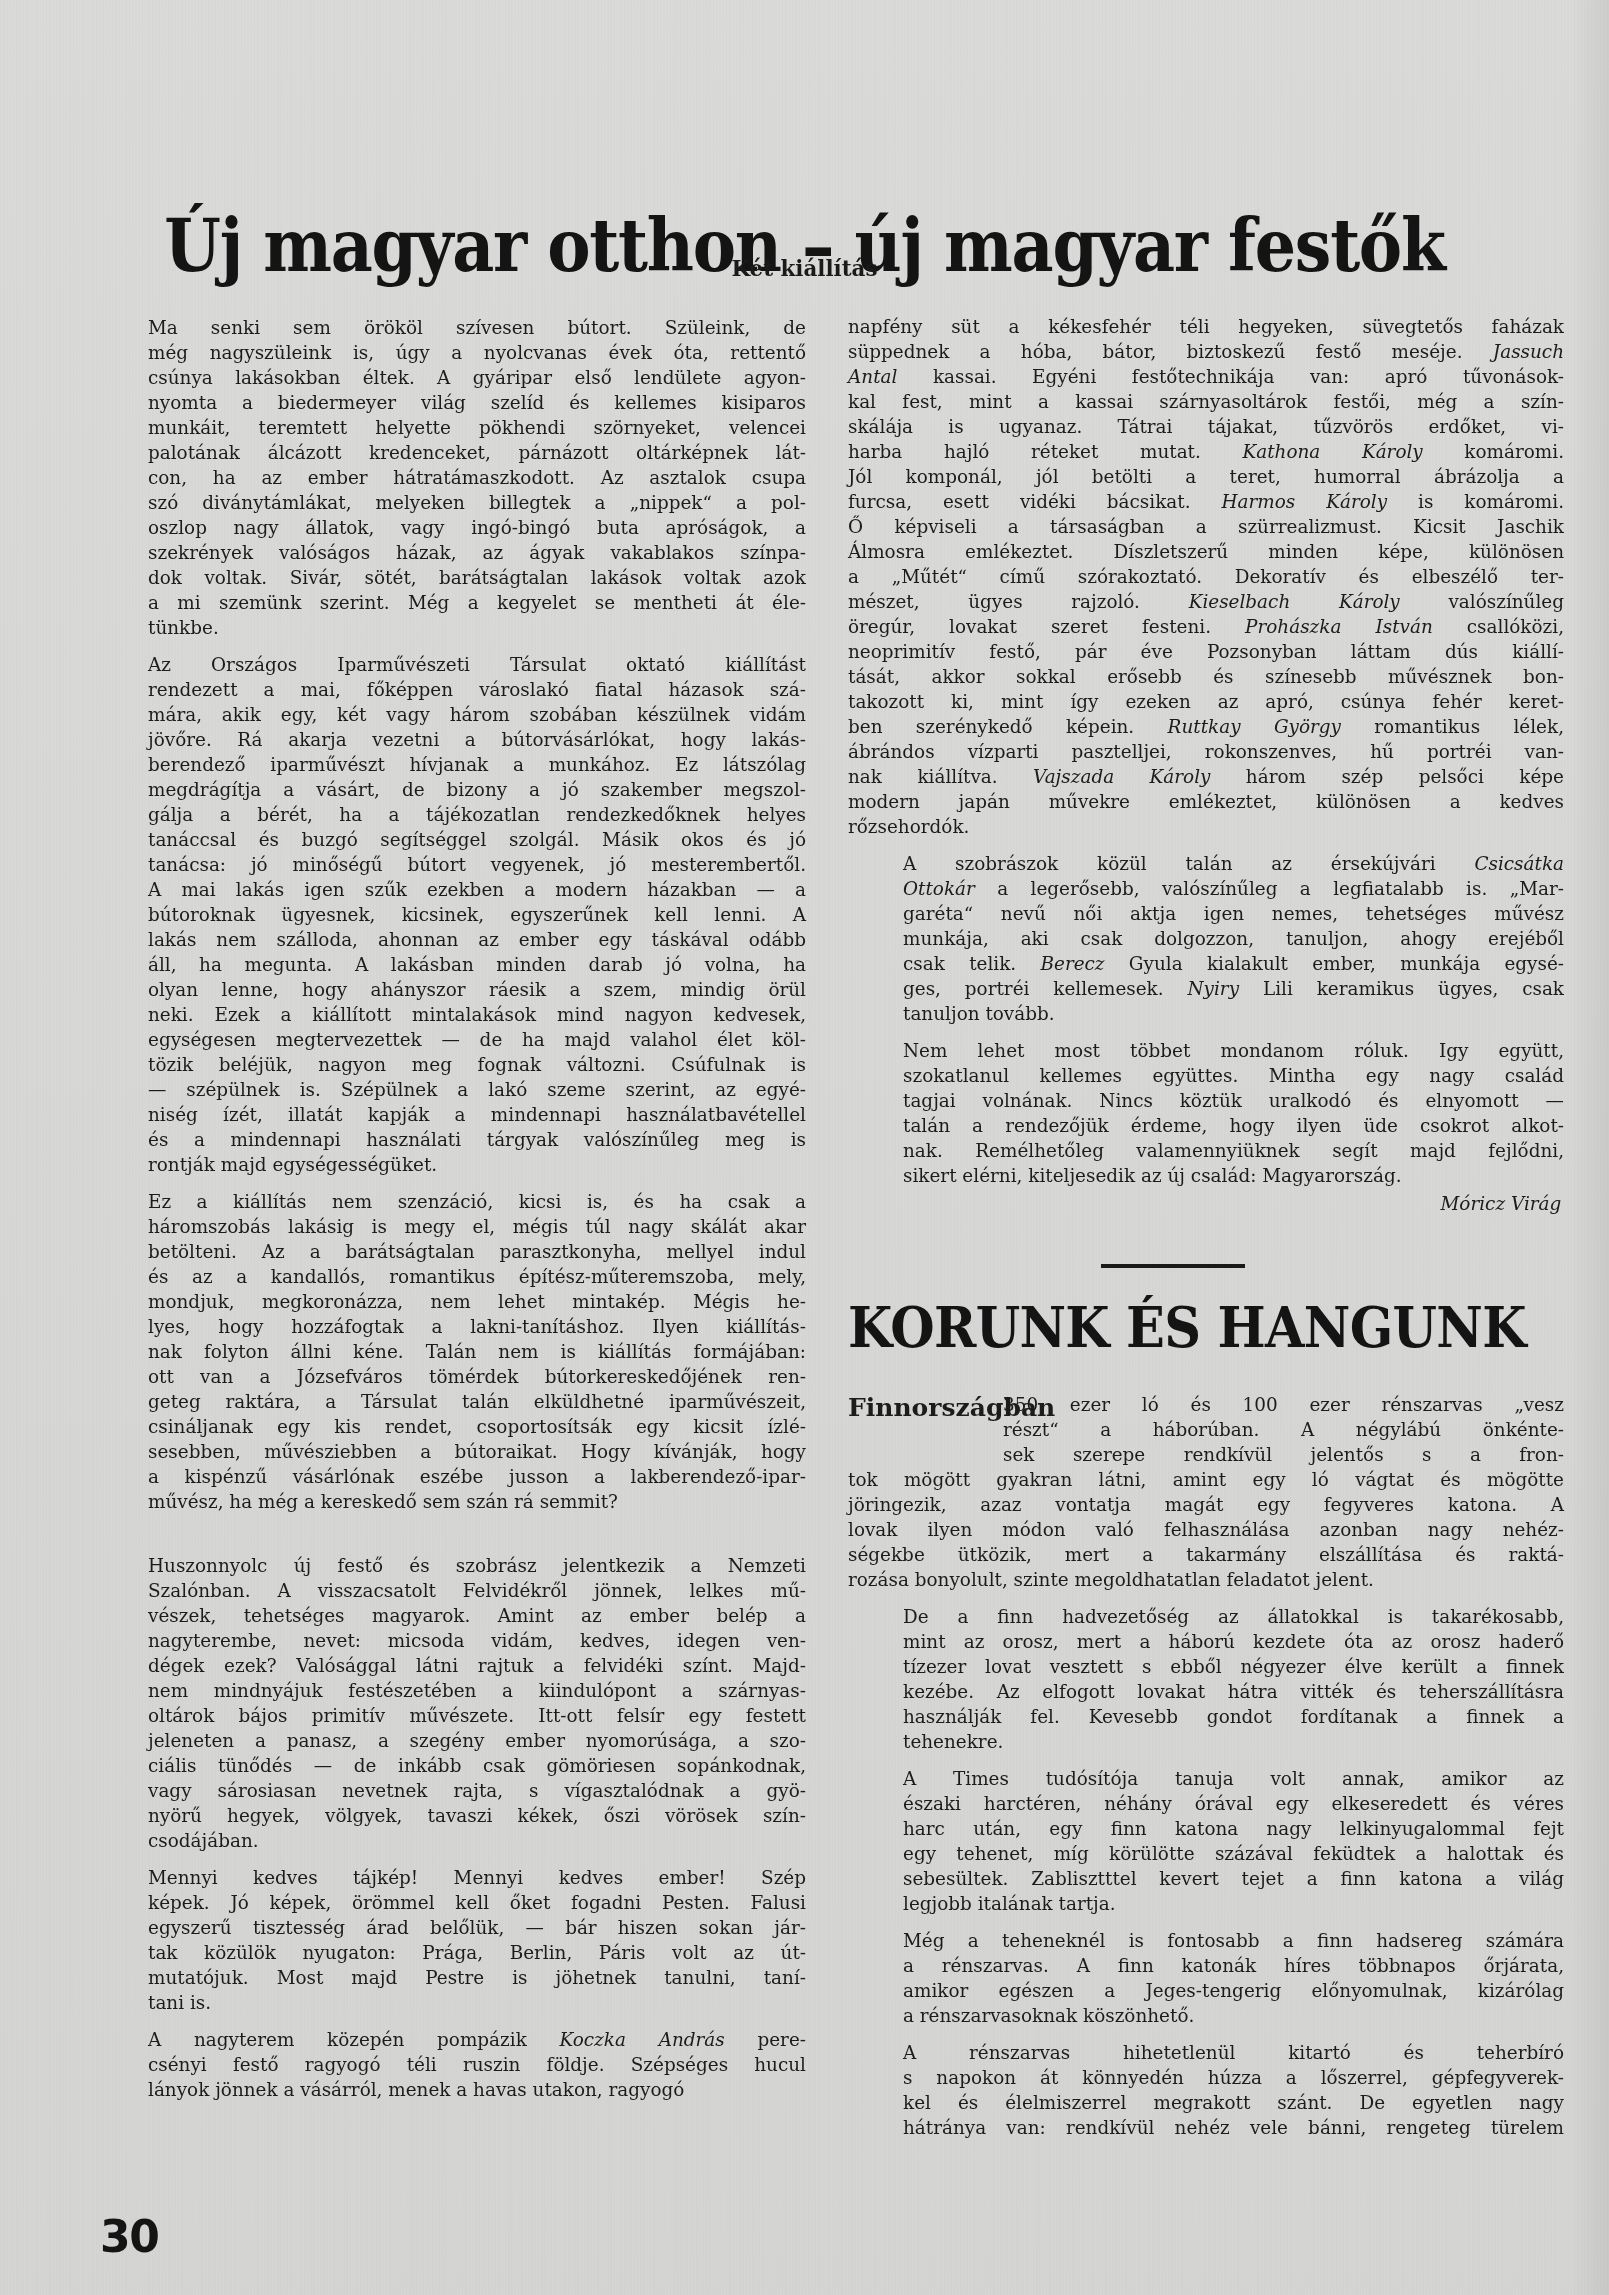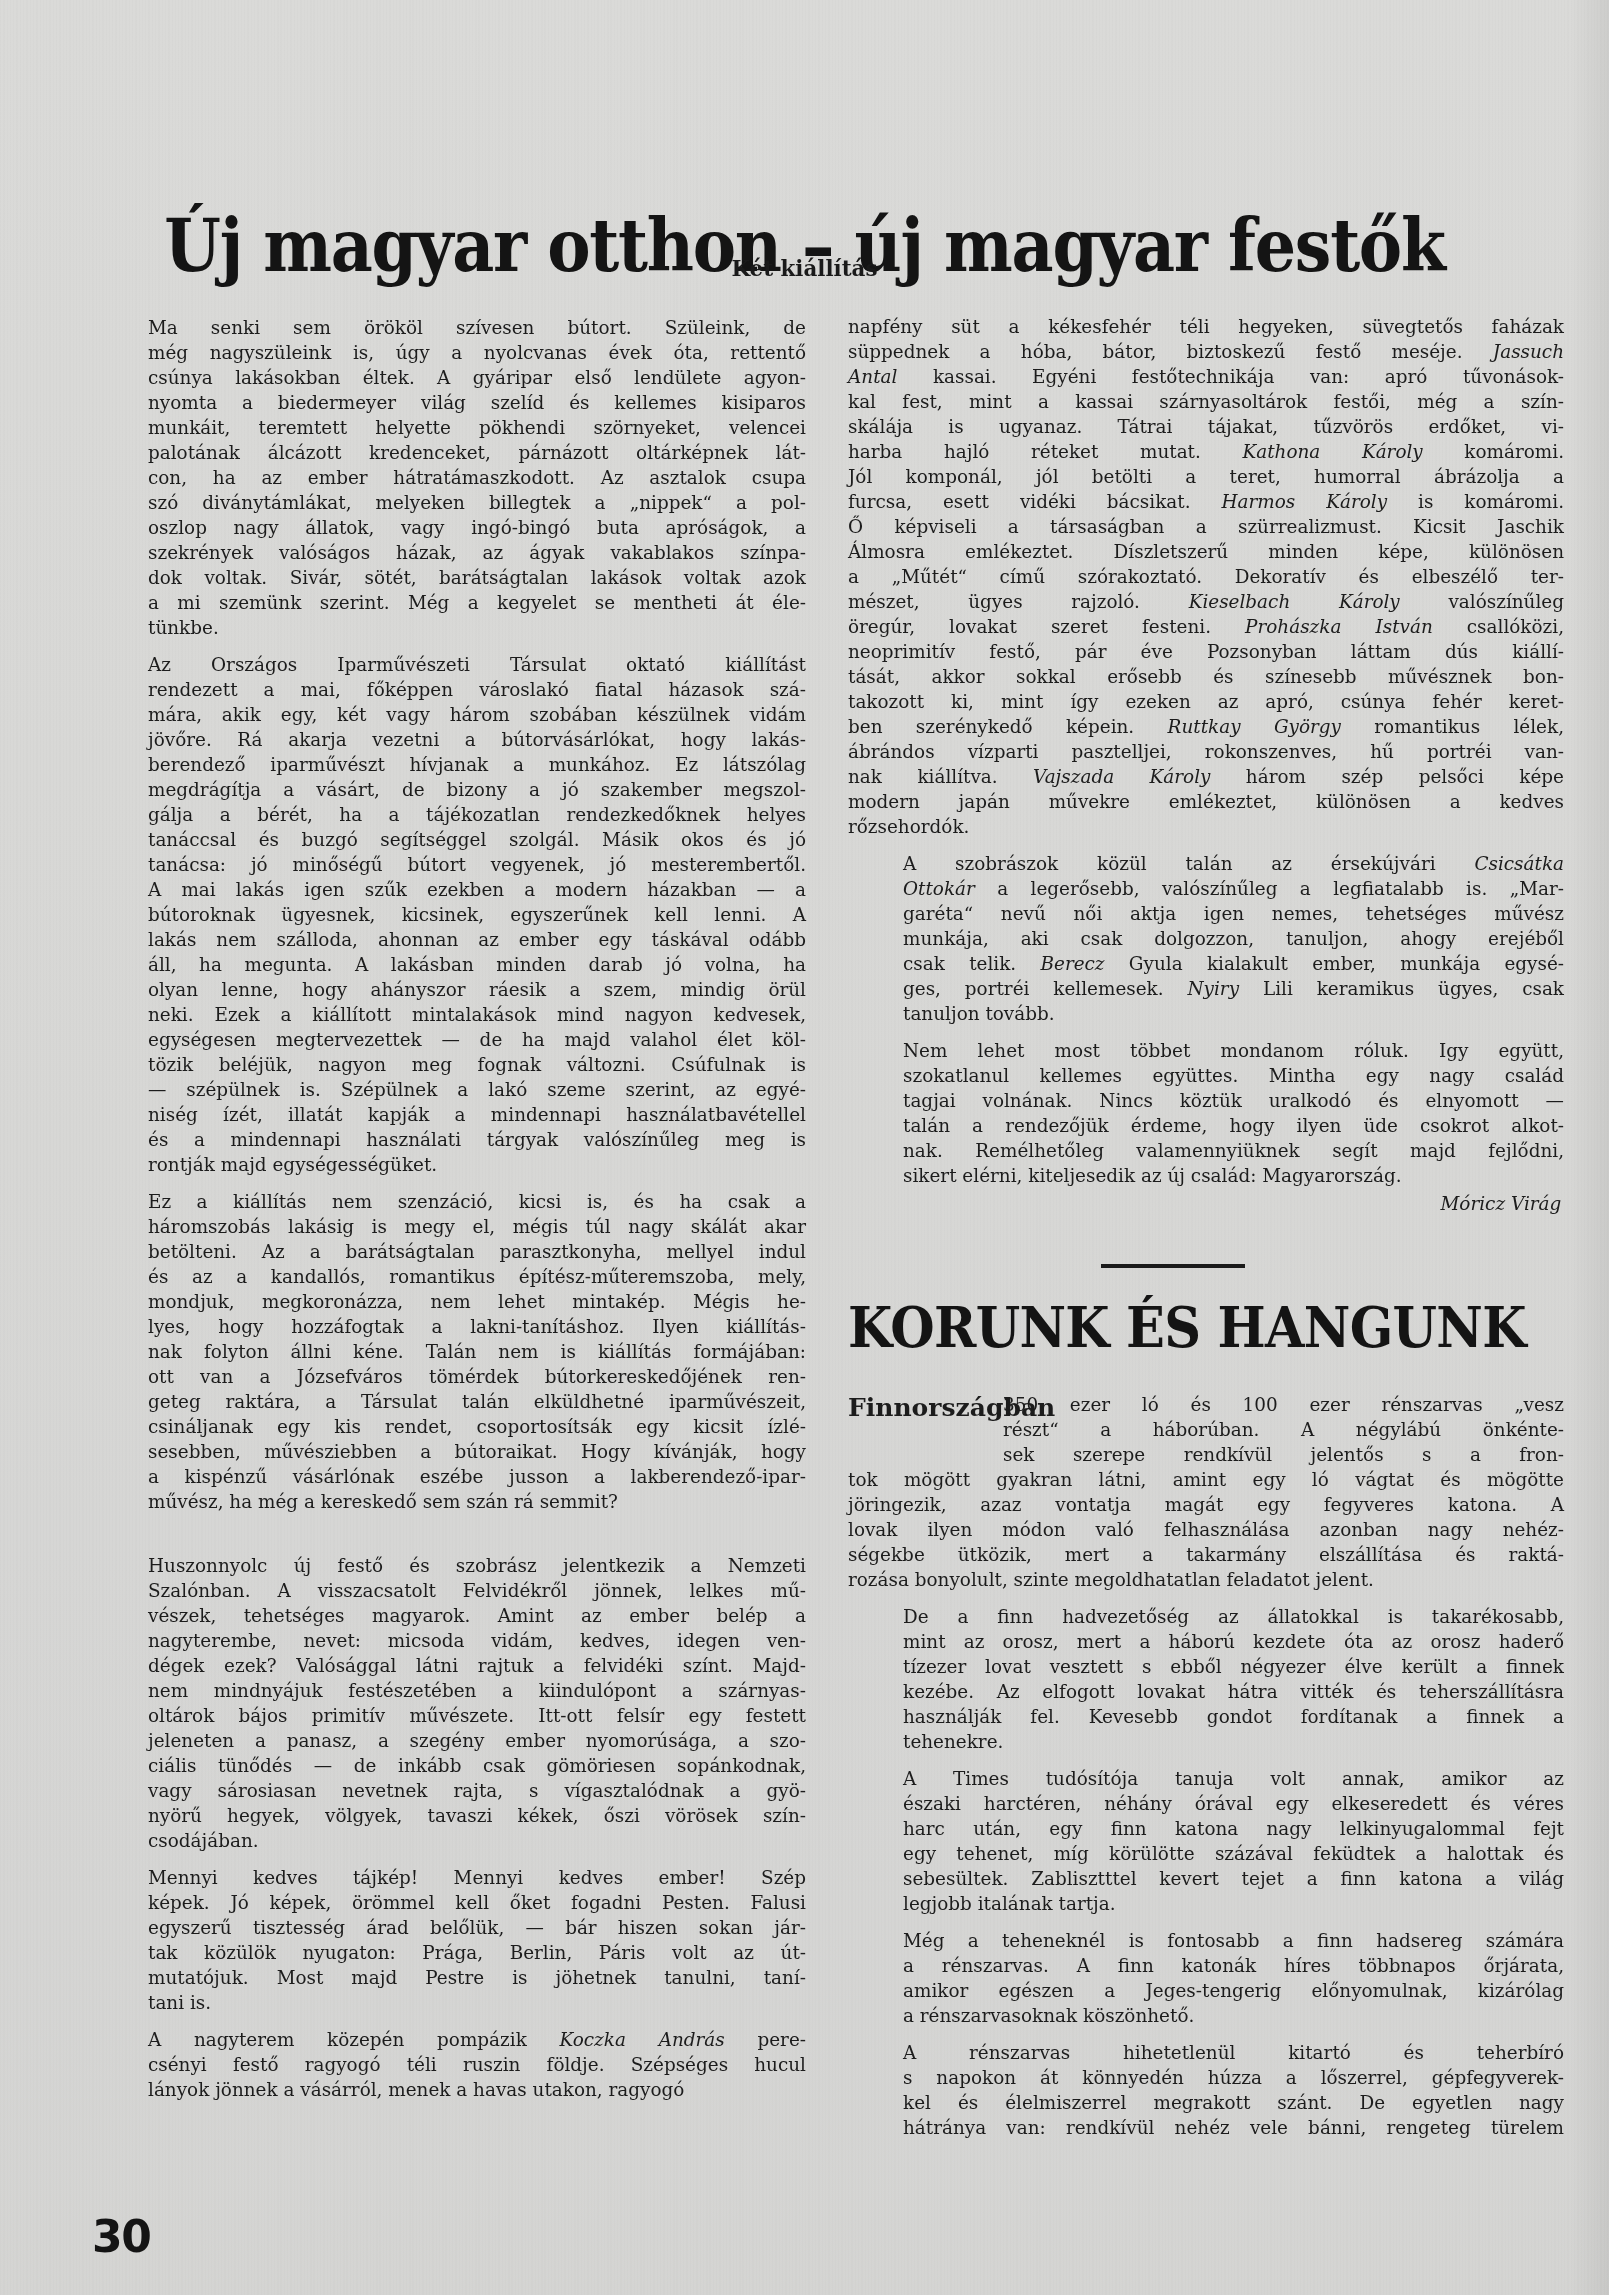--- a/index.html
+++ b/index.html
@@ -62,21 +62,21 @@
     margin-top: 27px; white-space: nowrap; color: #141414;
     transform: scaleY(1.08); transform-origin: top left;
   }
   .lead-row { display: flex; margin-top: 37px; }
   .lead-word {
     font-weight: bold; font-size: 25px; line-height: 27px;
     width: 155px; flex: none; padding-top: 1.3px;
   }
   .lead-text { flex: 1; }
   .page-number {
-    position: absolute; left: 92px; top: 2211px;
+    position: absolute; left: 100px; top: 2211px;
     font-family: "DejaVu Sans", sans-serif; font-weight: bold;
     font-size: 44px; color: #141414; letter-spacing: -1.3px;
   }
 </style>
 </head>
 <body>
 
 <div class="page-noise"></div>
 <div class="edge-right"></div>
 

